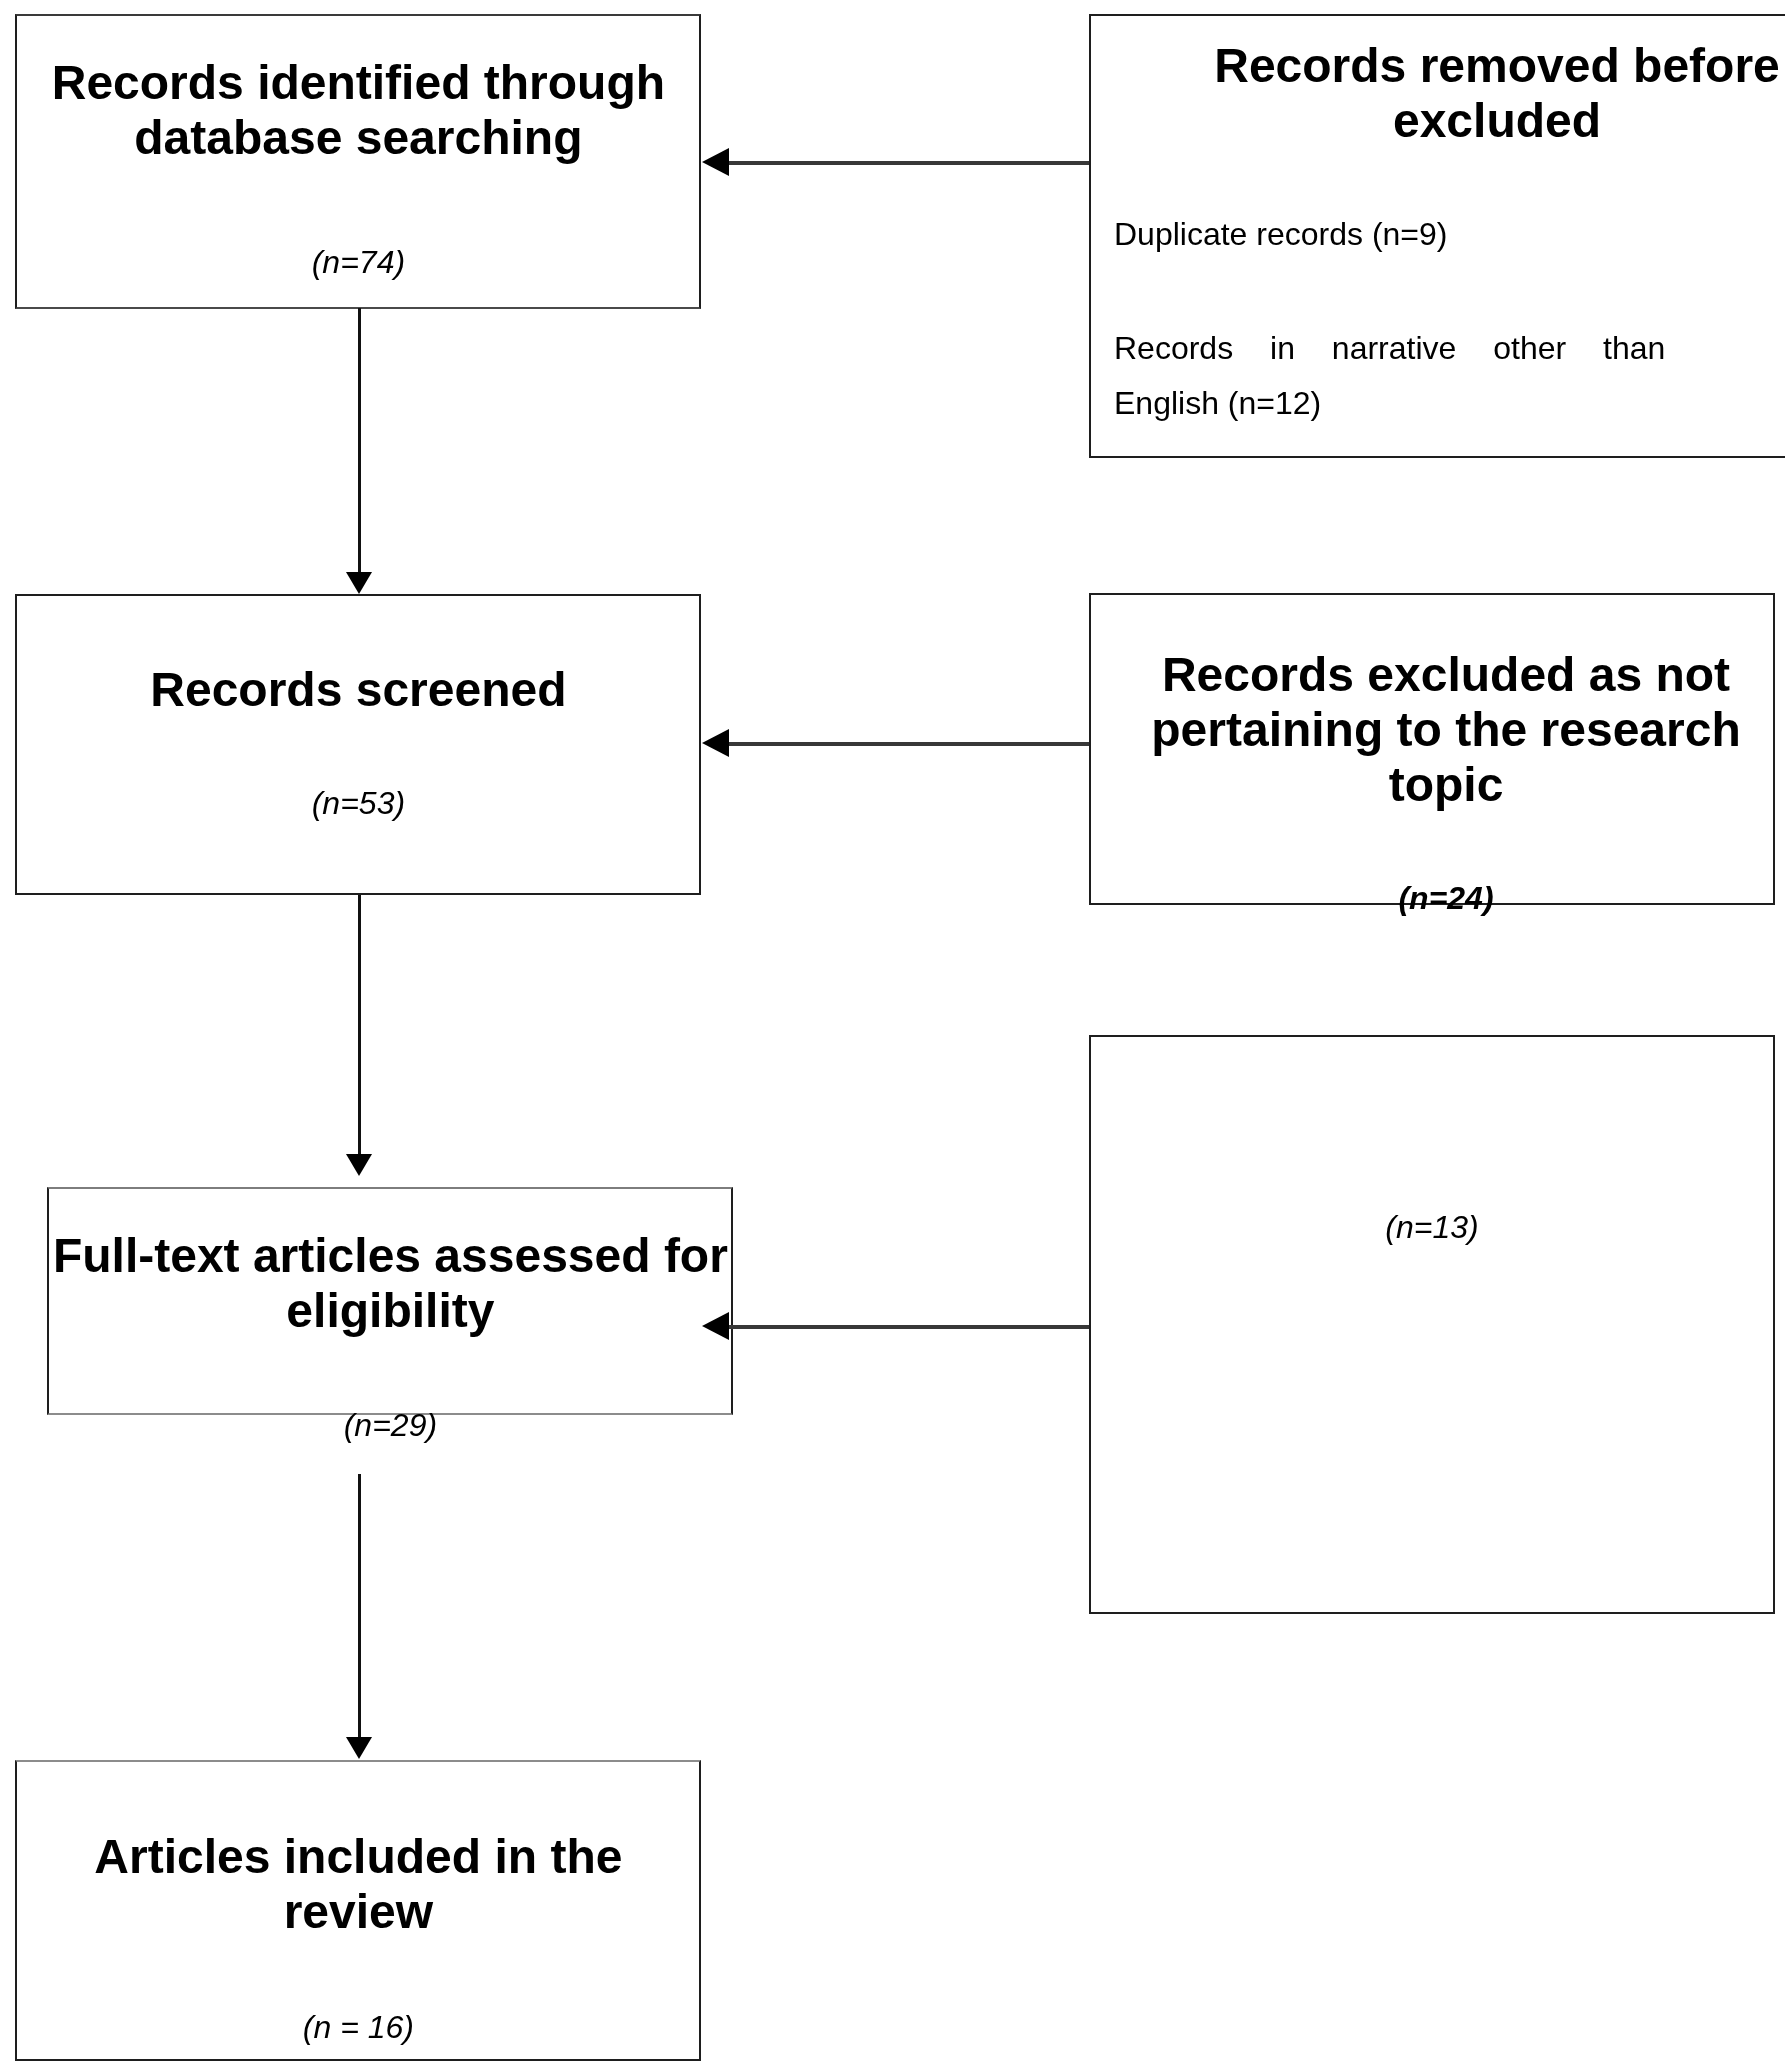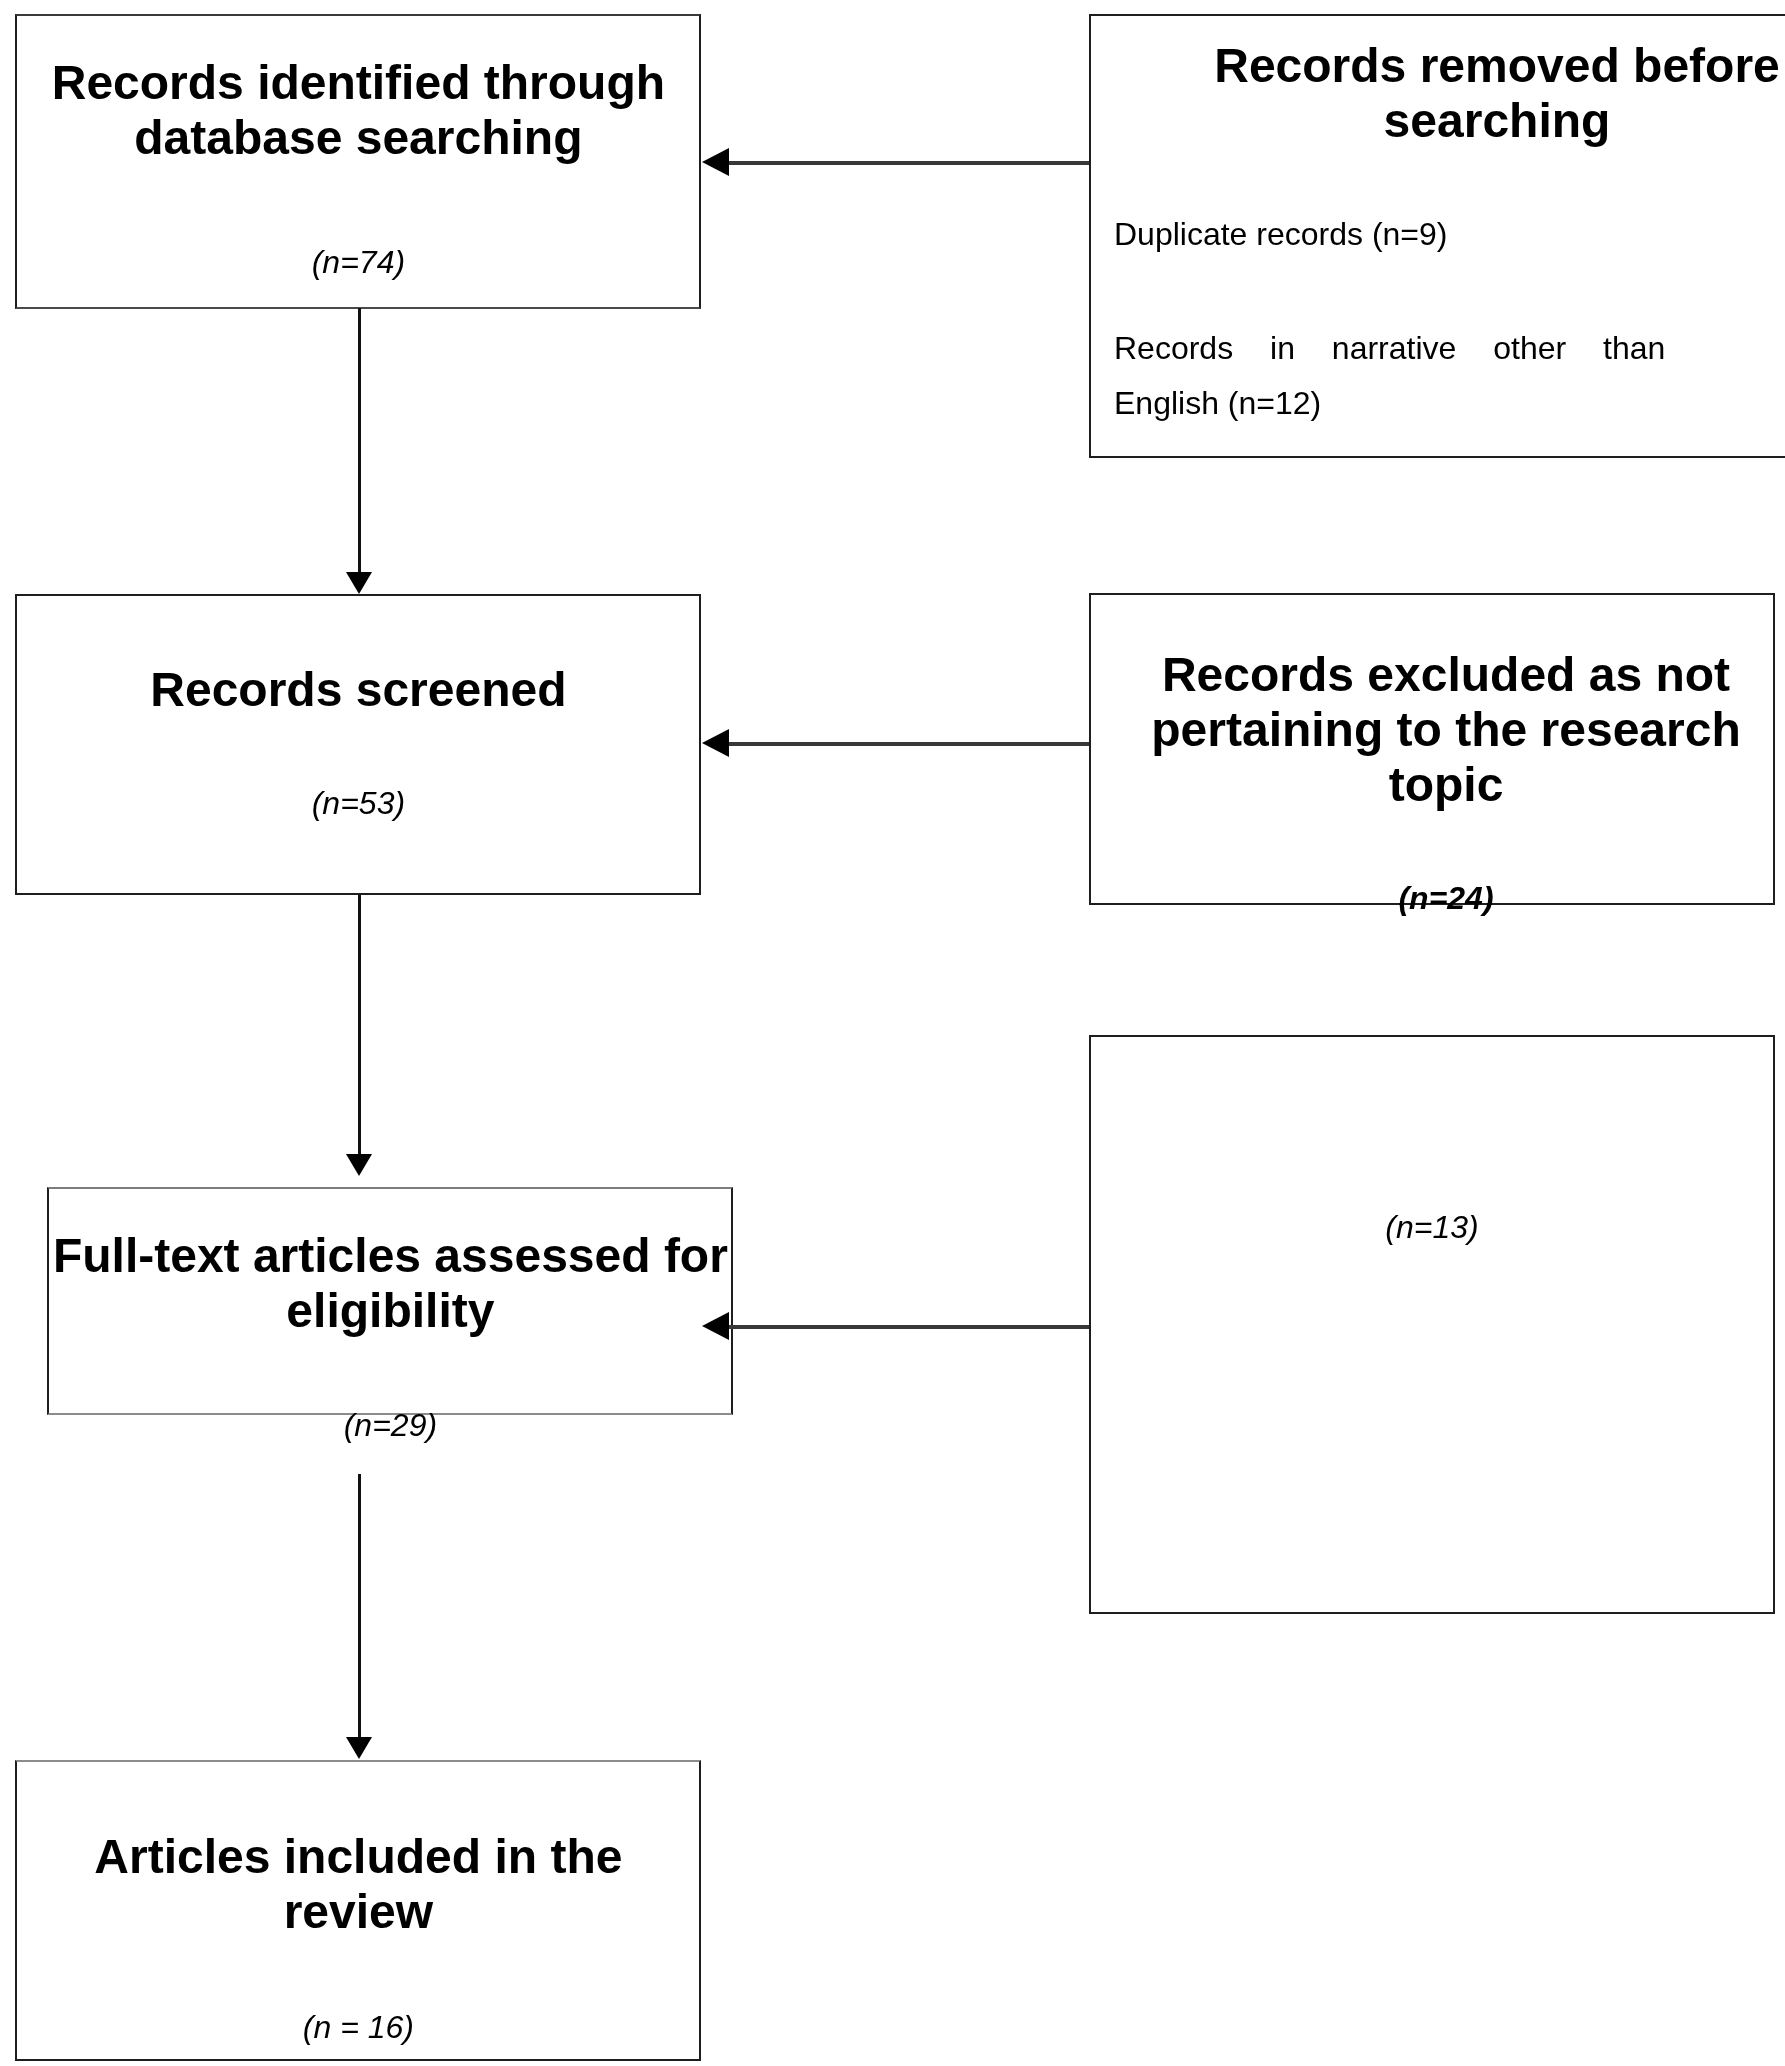--- a/index.html
+++ b/index.html
@@ -144,21 +144,21 @@
   <section class="box" id="box-included">
     <h2 class="title">
       <span class="line">Articles included in the review</span>
     </h2>
     <div class="count">(n = 16)</div>
   </section>
 
   <section class="box" id="box-removed">
     <h2 class="title">
       <span class="line">Records removed before</span>
-      <span class="line">searching</span>
+      <span class="line">excluded</span>
     </h2>
     <div class="reason-items">
       <p class="reason-item">
         <span class="line">Duplicate records (n=9)</span>
       </p>
       <p class="reason-item">
         <span class="line justified">Records in narrative other than</span>
         <span class="line">English (n=12)</span>
       </p>
     </div>

